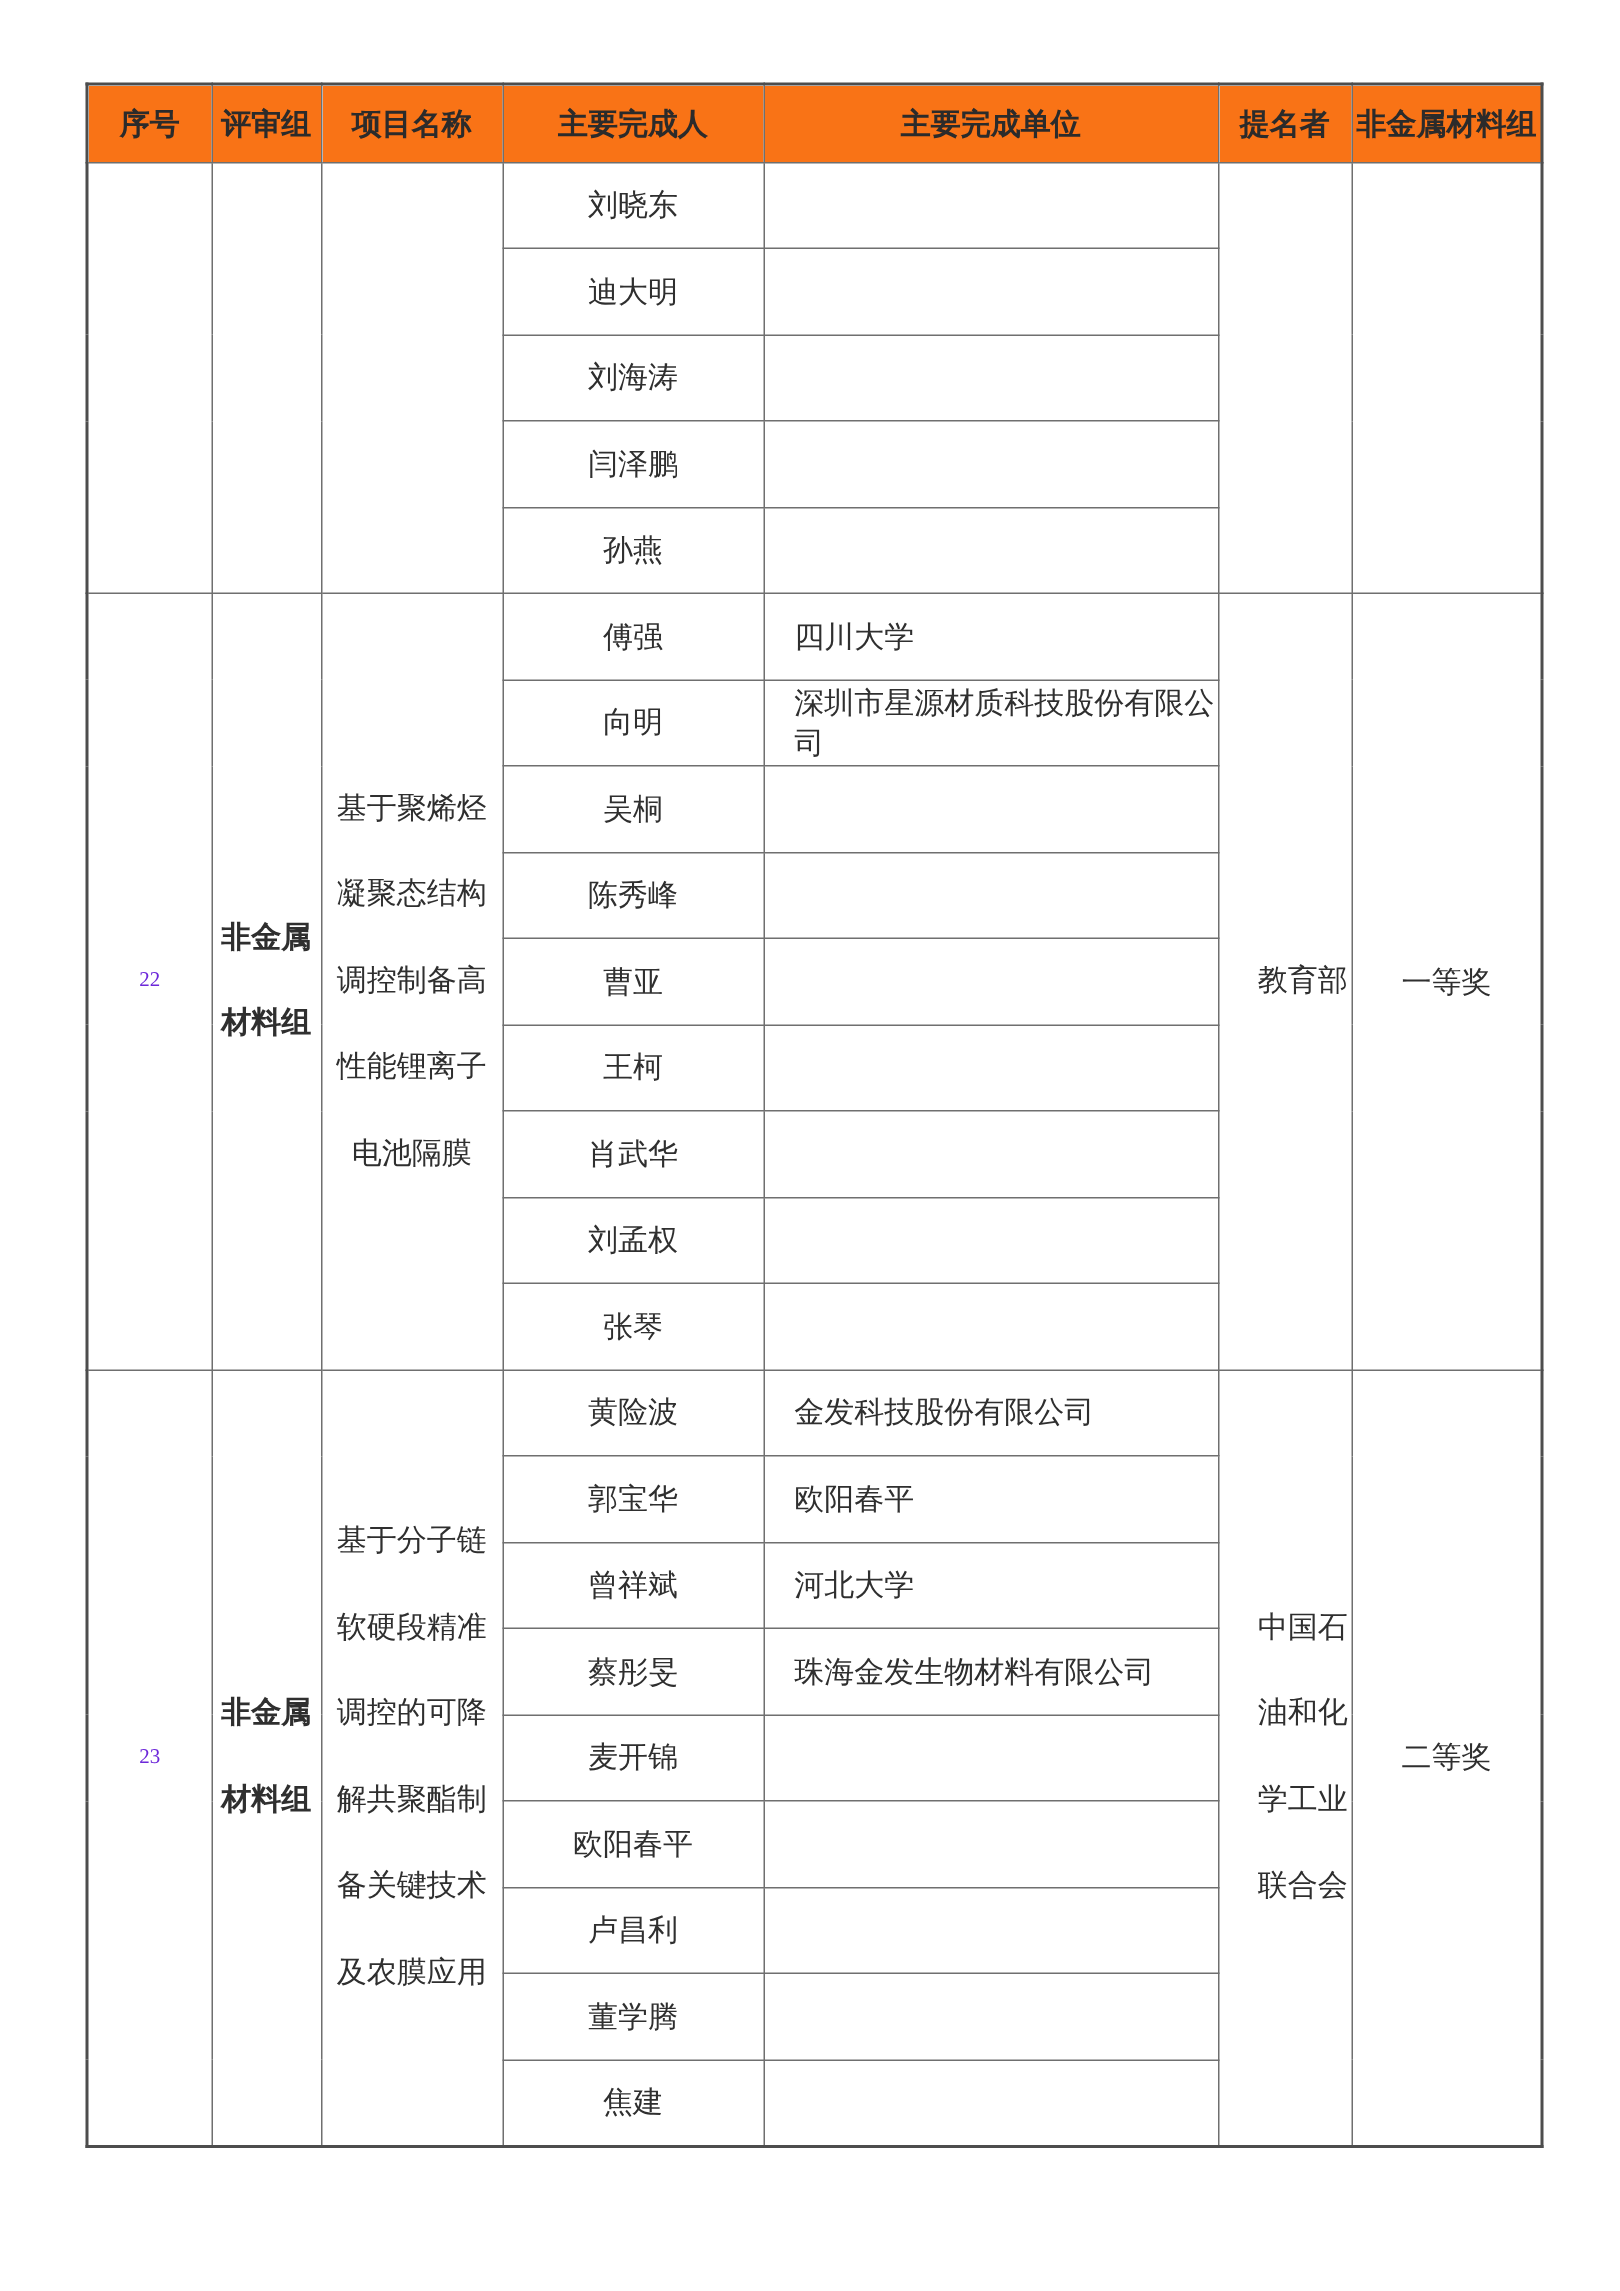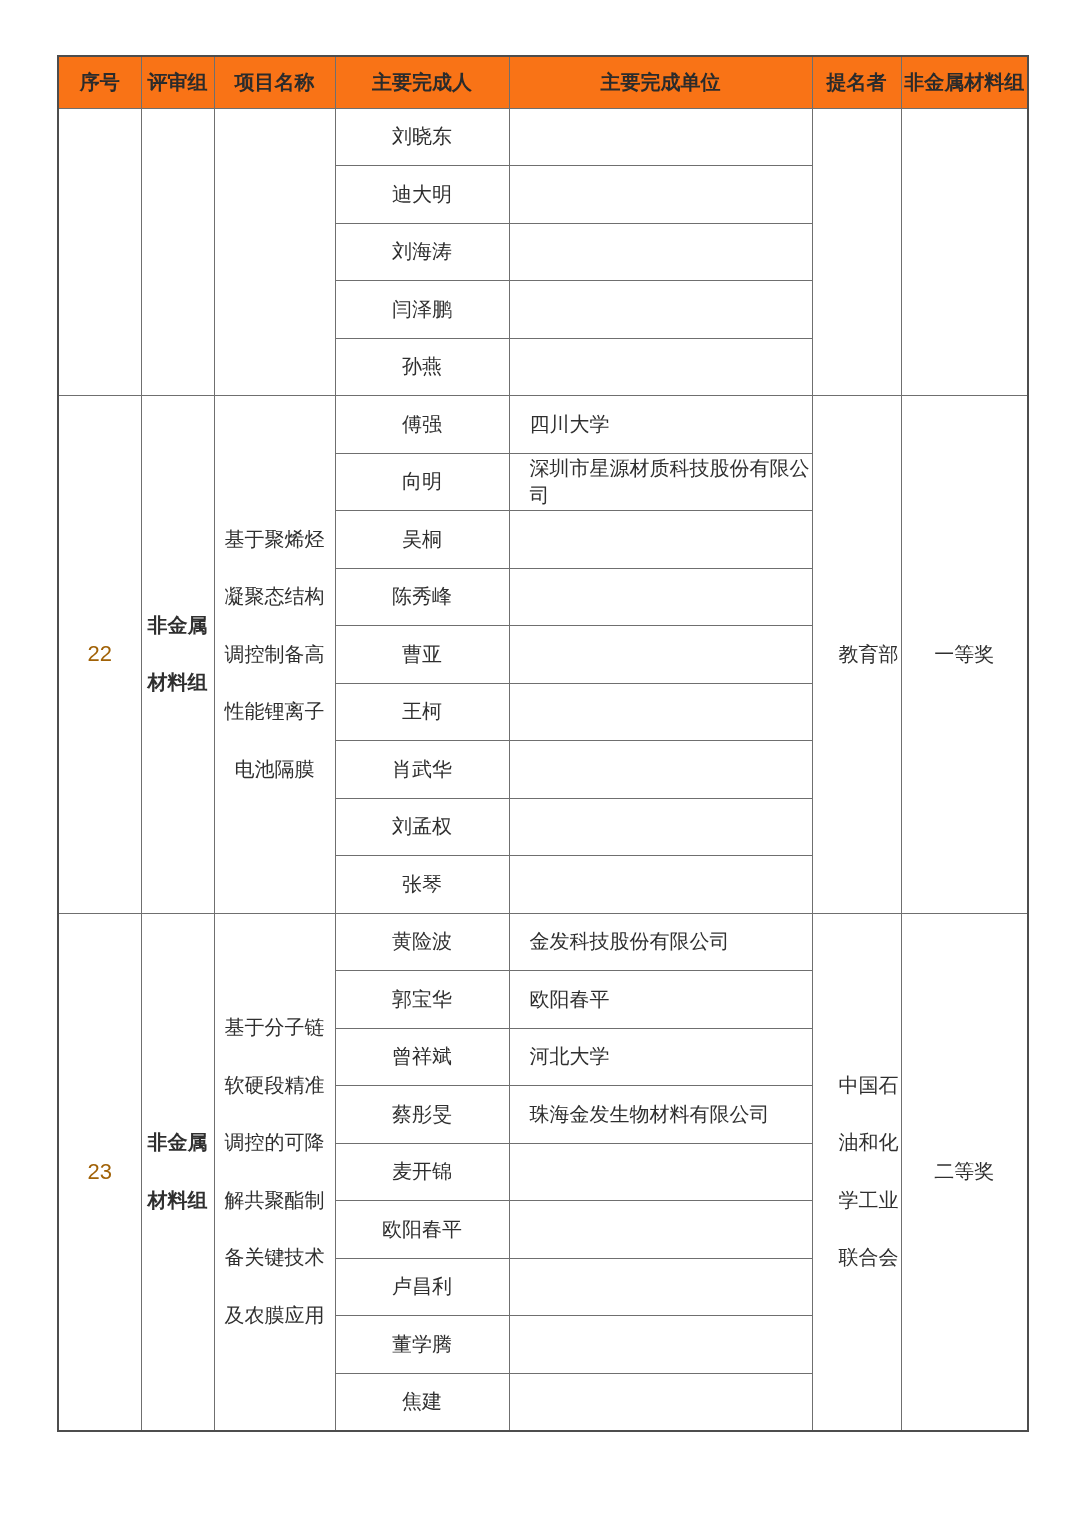--- a/index.html
+++ b/index.html
@@ -18,22 +18,22 @@
     border:1px solid #6f6f6f;
     padding:0;margin:0;
     font-size:20px;
     text-align:center;vertical-align:middle;
     overflow:hidden;
   }
   tr.hdr{height:52px;}
   tr.row{height:57.5px;}
   th{background:#f97316;font-weight:bold;color:#2b2b2b;}
   td.c-serial{
-    font-family:Liberation Sans, sans-serif;
-    font-size:22px;color:#a16207;
+    font-family:Liberation Serif, serif;
+    font-size:14px;color:#6d28d9;
   }
   td.c-unit{text-align:left;padding-left:20px;}
   .wrapblock{
     margin:0 auto;text-align:center;
     line-height:57.5px;
     word-break:break-all;
   }
   .w-group{width:3.2em;font-weight:bold;}
   .w-project{width:5.4em;}
   .w-nominator{width:3.2em;margin-left:24px;}

